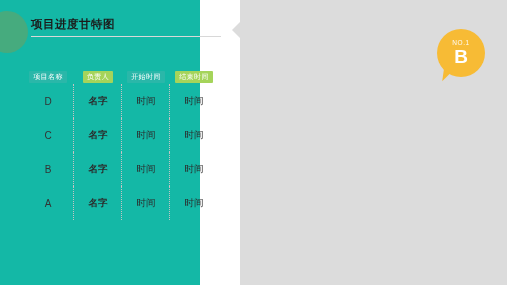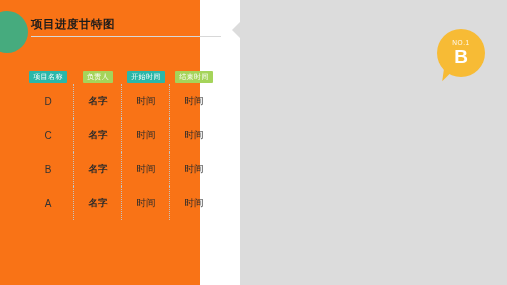--- a/index.html
+++ b/index.html
@@ -5,21 +5,21 @@
   html,body{margin:0;padding:0;}
   body{
     width:507px;height:285px;overflow:hidden;
     background:#ffffff;
     font-family:"Liberation Sans","DejaVu Sans",sans-serif;
     position:relative;
   }
   #slide{position:absolute;inset:0;background:#ffffff;}
 
   
-  #left-panel{position:absolute;left:0;top:0;width:200px;height:285px;background:#f97316;}
+  #left-panel{position:absolute;left:0;top:0;width:200px;height:285px;background:#14b8a6;}
 
   #brand-circle{
     position:absolute;left:-14px;top:11px;width:42px;height:42px;border-radius:50%;
     background:#46ab7e;
   }
   #page-title{
     position:absolute;left:31px;top:17px;
     font-size:11.5px;font-weight:bold;color:#1b1b1b;letter-spacing:.5px;
     white-space:nowrap;
   }

